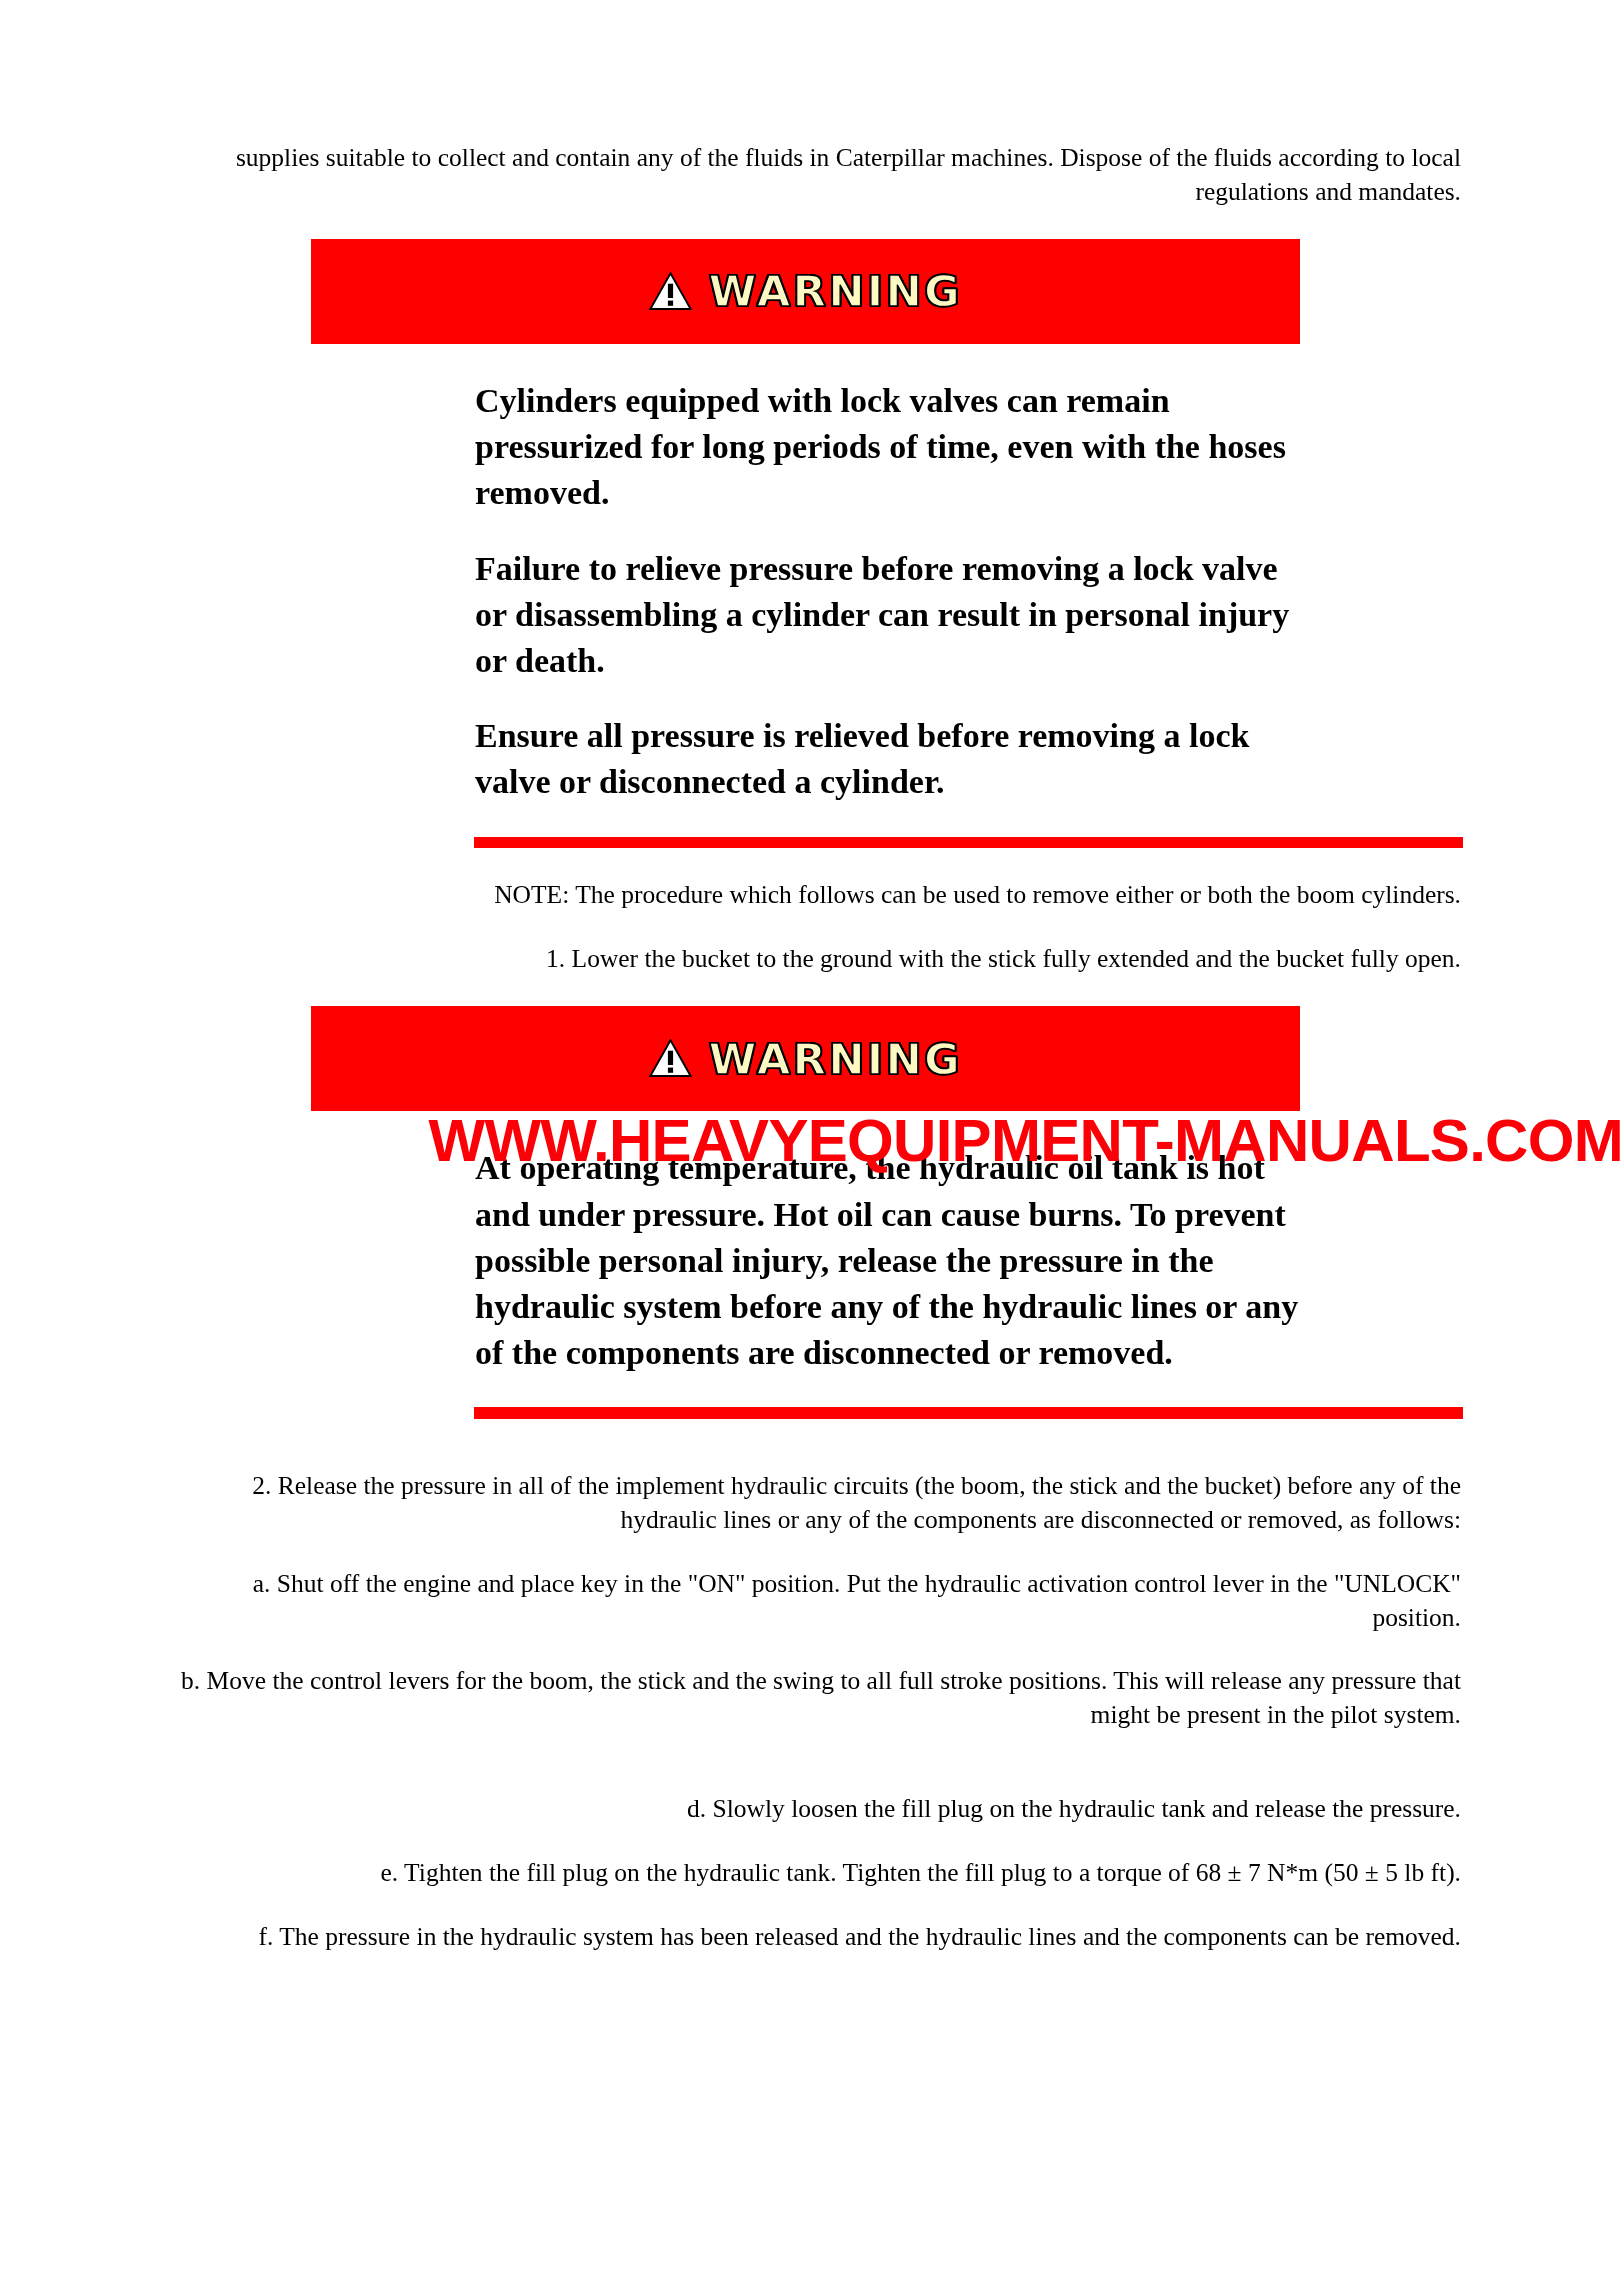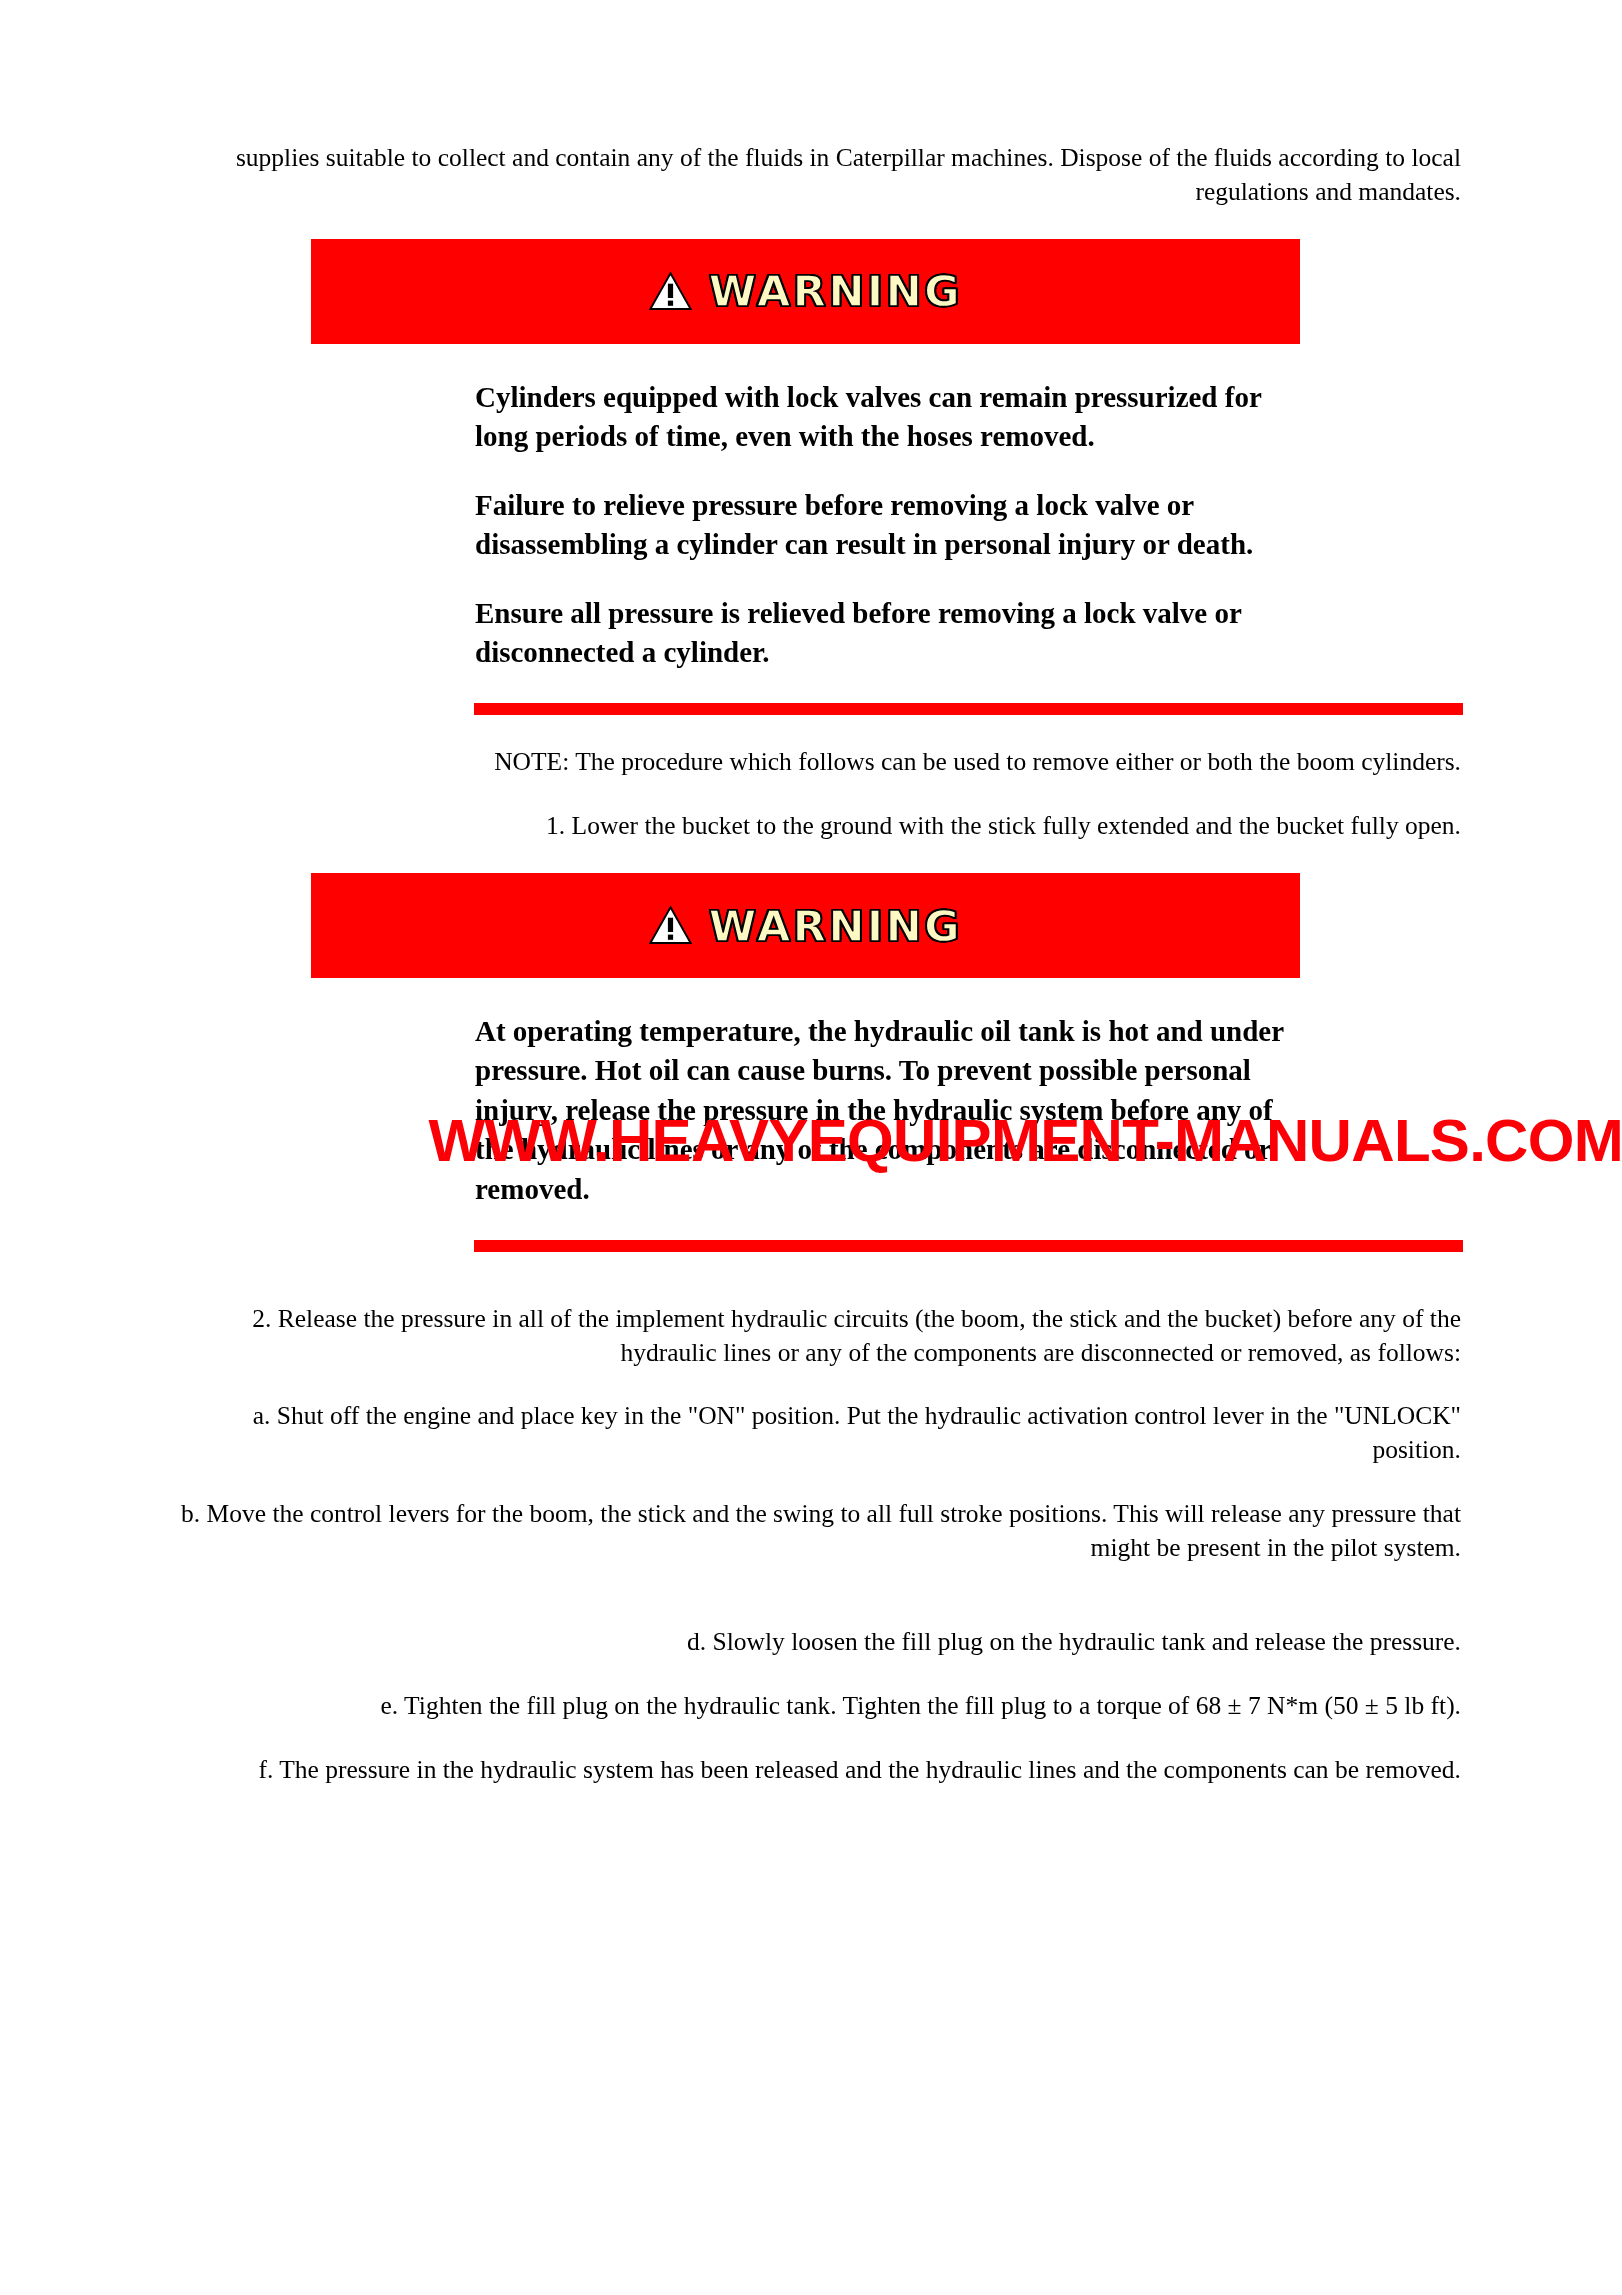--- a/index.html
+++ b/index.html
@@ -82,21 +82,21 @@
       1.3px 1.3px 0 #000, -1.3px -1.3px 0 #000, 1.3px -1.3px 0 #000, -1.3px 1.3px 0 #000;
   }
   .warning-body {
     margin-left: 149px;
     width: 989px;
     padding-top: 34px;
   }
   .warning-body p {
     font-family: "Liberation Serif", serif;
     font-weight: bold;
-    font-size: 29px;
+    font-size: 34px;
     line-height: 1.36;
     margin: 0 0 29px 0;
     padding-left: 164px;
     box-sizing: border-box;
   }
   .warning-body p:last-child { margin-bottom: 0; }
   .warning-rule {
     margin-left: 312px;
     width: 989px;
     height: 11.8px;

